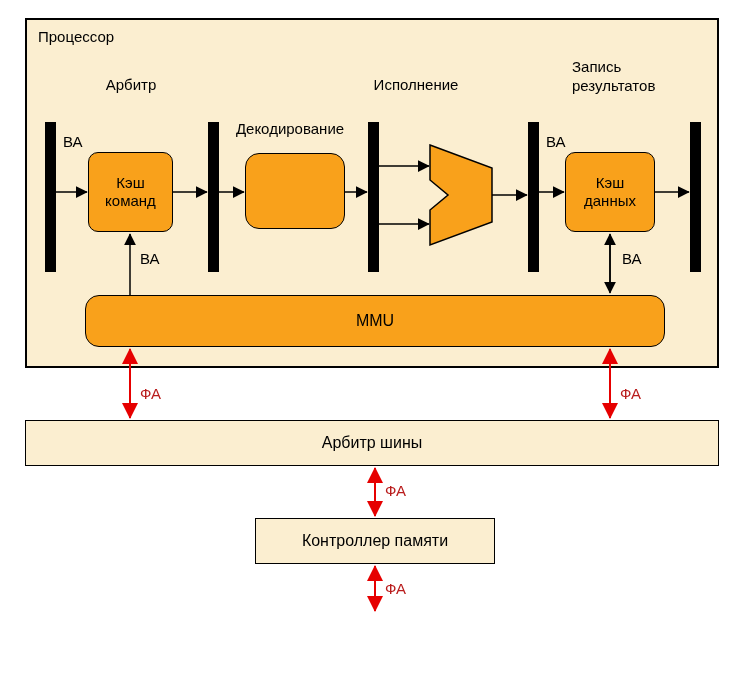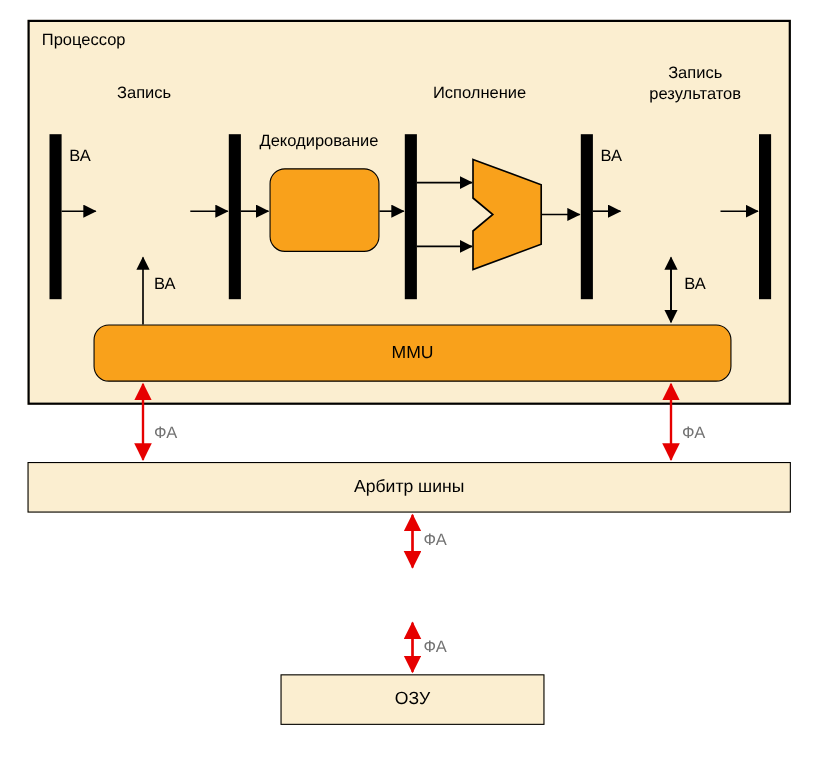--- a/index.html
+++ b/index.html
@@ -8,72 +8,78 @@
     font-family:"Liberation Sans", sans-serif;color:#000;
     overflow:hidden;
     padding-left:36px;
   }
   .abs{position:absolute;}
   .processor-box{
     left:25px;top:18px;width:694px;height:350px;
     background:#FBEED0;border:2px solid #000;box-sizing:border-box;
   }
   .proc-label{left:38px;top:28px;font-size:15px;}
-  .stage-label{font-size:15px;text-align:center;transform:translateX(-50%);white-space:nowrap;}
+  .stage-label{font-size:15px;transform:translateX(-50%);white-space:nowrap;}
   .stage-label.wrap{white-space:normal;width:120px;line-height:1.25;}
   .pipe-reg{width:11px;height:150px;background:#000;}
   .orange-box{
     background:#F9A11B;border:1.5px solid #000;border-radius:10px;
     box-sizing:border-box;display:flex;align-items:center;justify-content:center;
     text-align:center;font-size:15px;line-height:1.2;
   }
   .cream-box{
     background:#FBEED0;border:1.5px solid #000;box-sizing:border-box;
     display:flex;align-items:center;justify-content:center;
     font-size:16px;text-align:center;
   }
   .va-label{font-size:15px;text-align:center;}
-  .fa-label{font-size:15px;color:#737373;}
+  .fa-label{font-size:15px;color:#b91c1c;}
   .mmu-box{border-radius:14px;font-size:16px;align-items:center;}
   svg.overlay{position:absolute;left:0;top:0;pointer-events:none;}
 </style>
 </head>
 <body>
 
 <div class="canvas">
 
   <div class="abs processor-box"></div>
   <div class="abs proc-label">Процессор</div>
 
-  <div class="abs stage-label" style="left:131px;top:76px;">Запись</div>
+  <div class="abs stage-label" style="left:131px;top:76px;">Арбитр</div>
   <div class="abs stage-label" style="left:290px;top:76px;margin-top:44px;">Декодирование</div>
-  <div class="abs stage-label" style="left:436px;top:76px;">Исполнение</div>
+  <div class="abs stage-label" style="left:416px;top:76px;">Исполнение</div>
   <div class="abs stage-label wrap" style="left:632px;top:58px;">Запись результатов</div>
 
   <div class="abs pipe-reg" style="left:45px;top:122px;"></div>
   <div class="abs pipe-reg" style="left:208px;top:122px;"></div>
   <div class="abs pipe-reg" style="left:368px;top:122px;"></div>
   <div class="abs pipe-reg" style="left:528px;top:122px;"></div>
   <div class="abs pipe-reg" style="left:690px;top:122px;"></div>
 
   <div class="abs va-label" style="left:63px;top:133px;">ВА</div>
   <div class="abs va-label" style="left:546px;top:133px;">ВА</div>
   <div class="abs va-label" style="left:140px;top:250px;">ВА</div>
   <div class="abs va-label" style="left:622px;top:250px;">ВА</div>
 
+  <div class="abs orange-box" style="left:88px;top:152px;width:85px;height:80px;">
+    <span style="display:block;width:60px;">Кэш команд</span>
+  </div>
   <div class="abs orange-box" style="left:245px;top:153px;width:100px;height:76px;border-radius:14px;"></div>
+  <div class="abs orange-box" style="left:565px;top:152px;width:90px;height:80px;">
+    <span style="display:block;width:64px;">Кэш данных</span>
+  </div>
   <div class="abs orange-box mmu-box" style="left:85px;top:295px;width:580px;height:52px;">
     <span>MMU</span>
   </div>
 
   <div class="abs cream-box" style="left:25px;top:420px;width:694px;height:46px;">
     <span>Арбитр шины</span>
   </div>
-  <div class="abs cream-box" style="left:255px;top:613px;width:240px;height:46px;">
-    <span>ОЗУ</span>
+  <div class="abs cream-box" style="left:255px;top:518px;width:240px;height:46px;">
+    <span>Контроллер памяти</span>
   </div>
 
   <div class="abs fa-label" style="left:140px;top:385px;">ФА</div>
   <div class="abs fa-label" style="left:620px;top:385px;">ФА</div>
   <div class="abs fa-label" style="left:385px;top:482px;">ФА</div>
   <div class="abs fa-label" style="left:385px;top:580px;">ФА</div>
 
   <svg class="overlay" width="753" height="689" viewBox="0 0 753 689">
     <defs>
       <marker id="mb" markerWidth="10" markerHeight="9" refX="7.5" refY="4" orient="auto">

